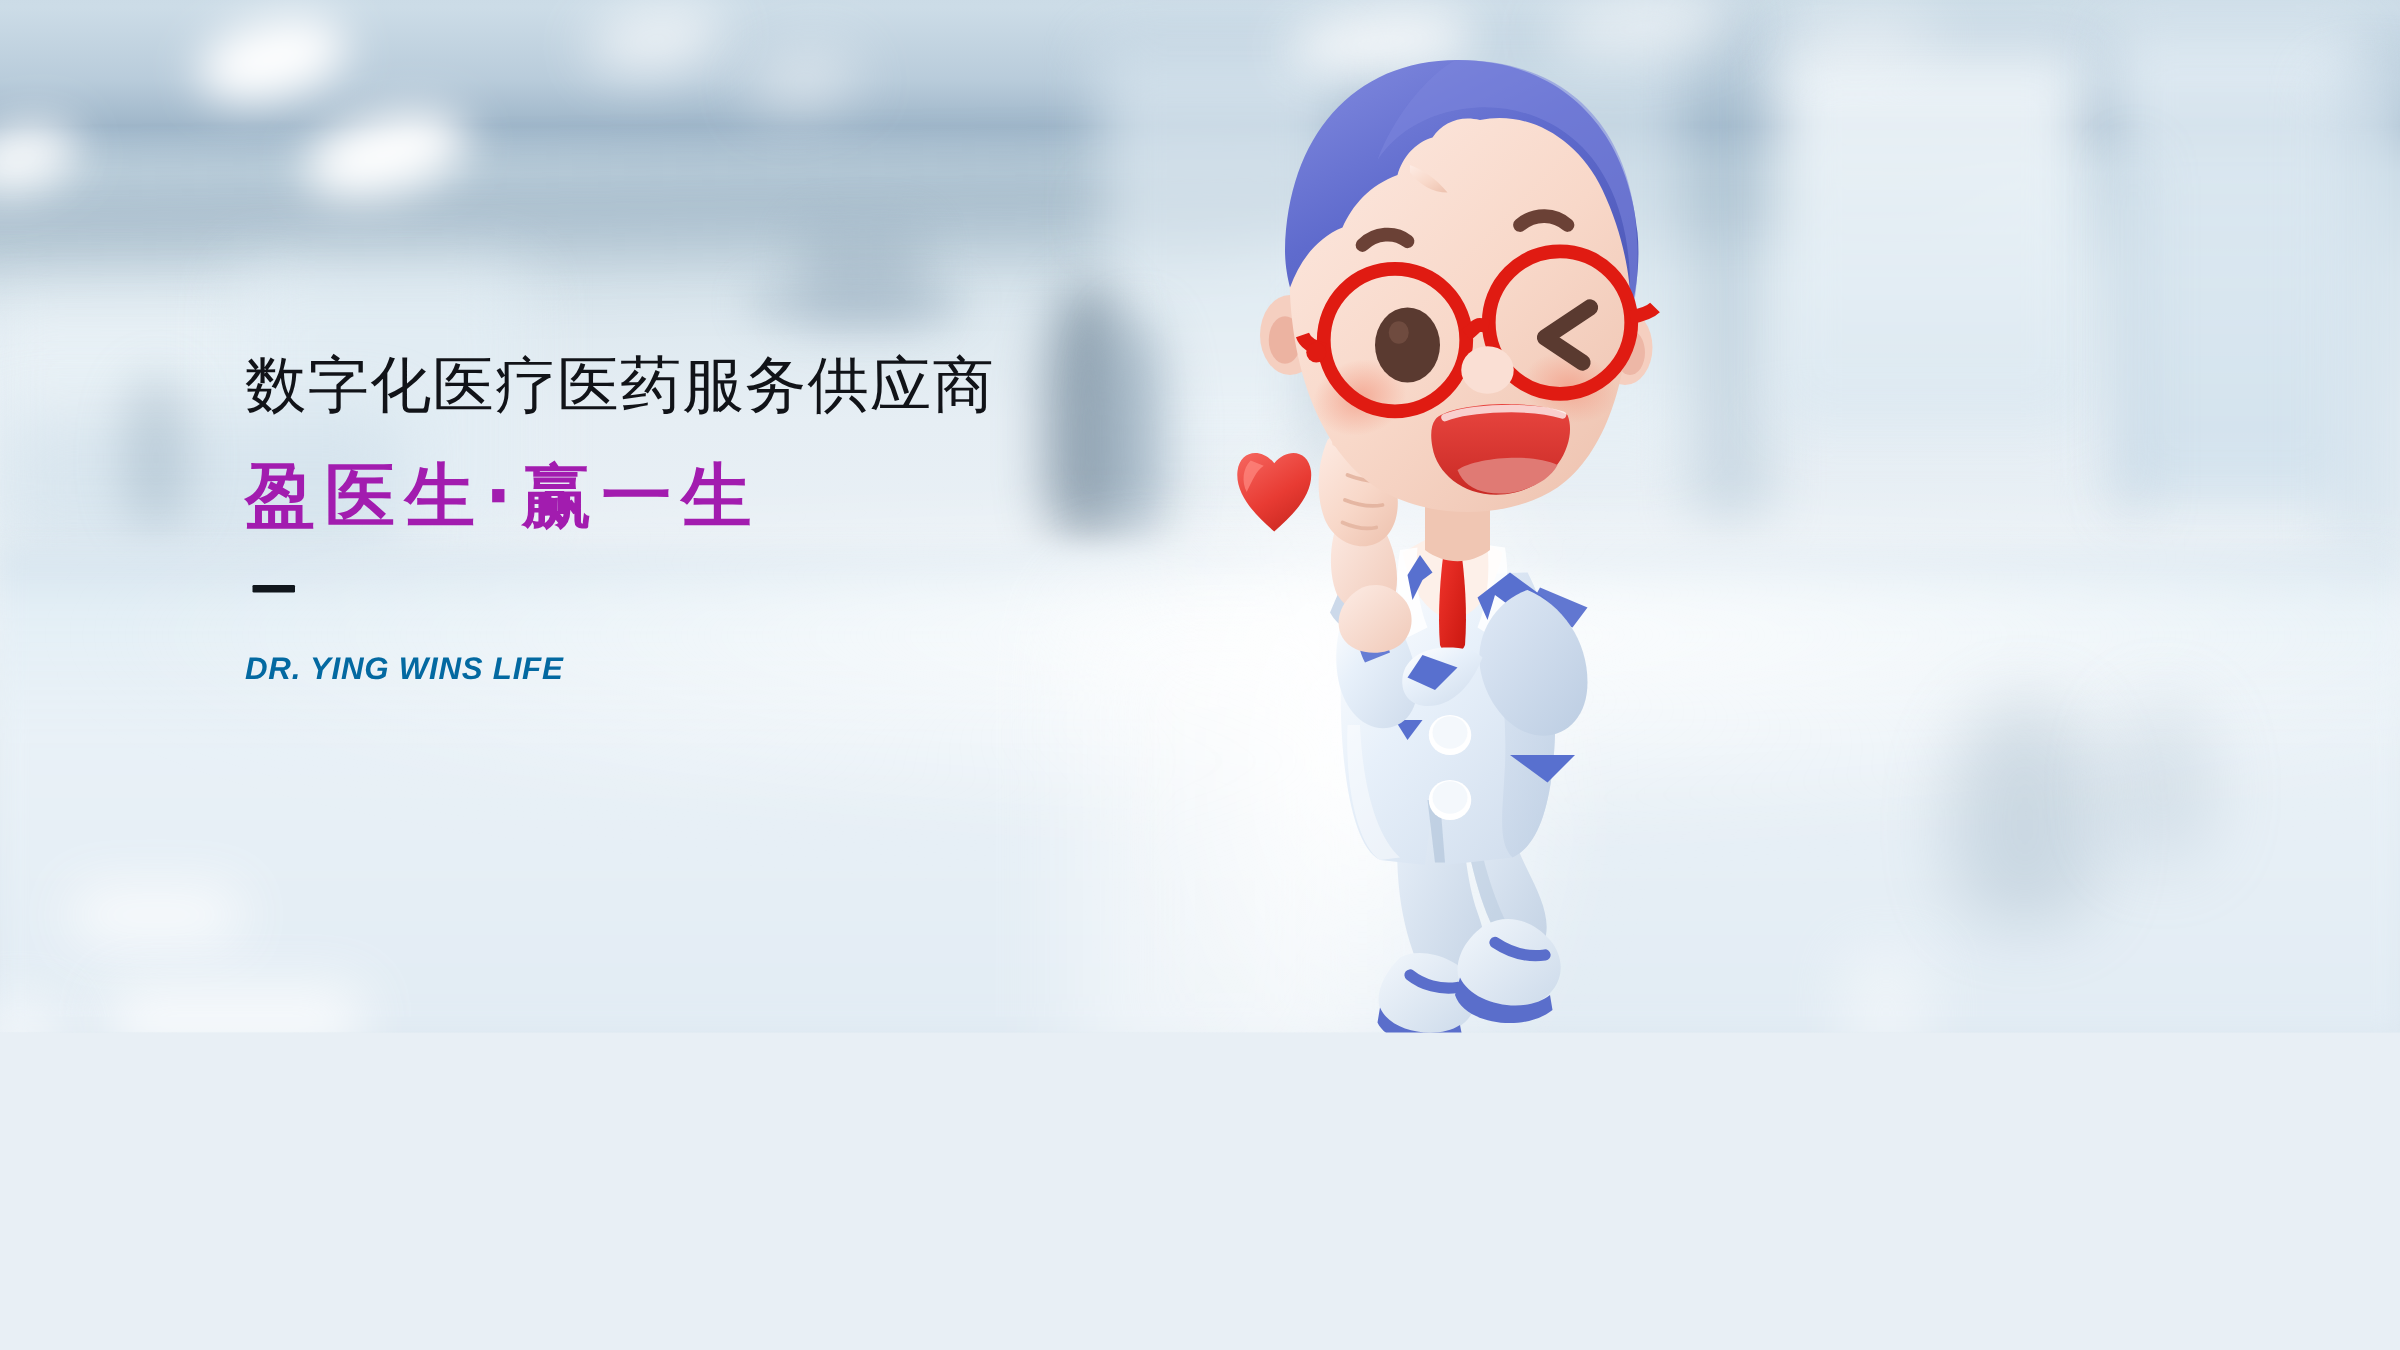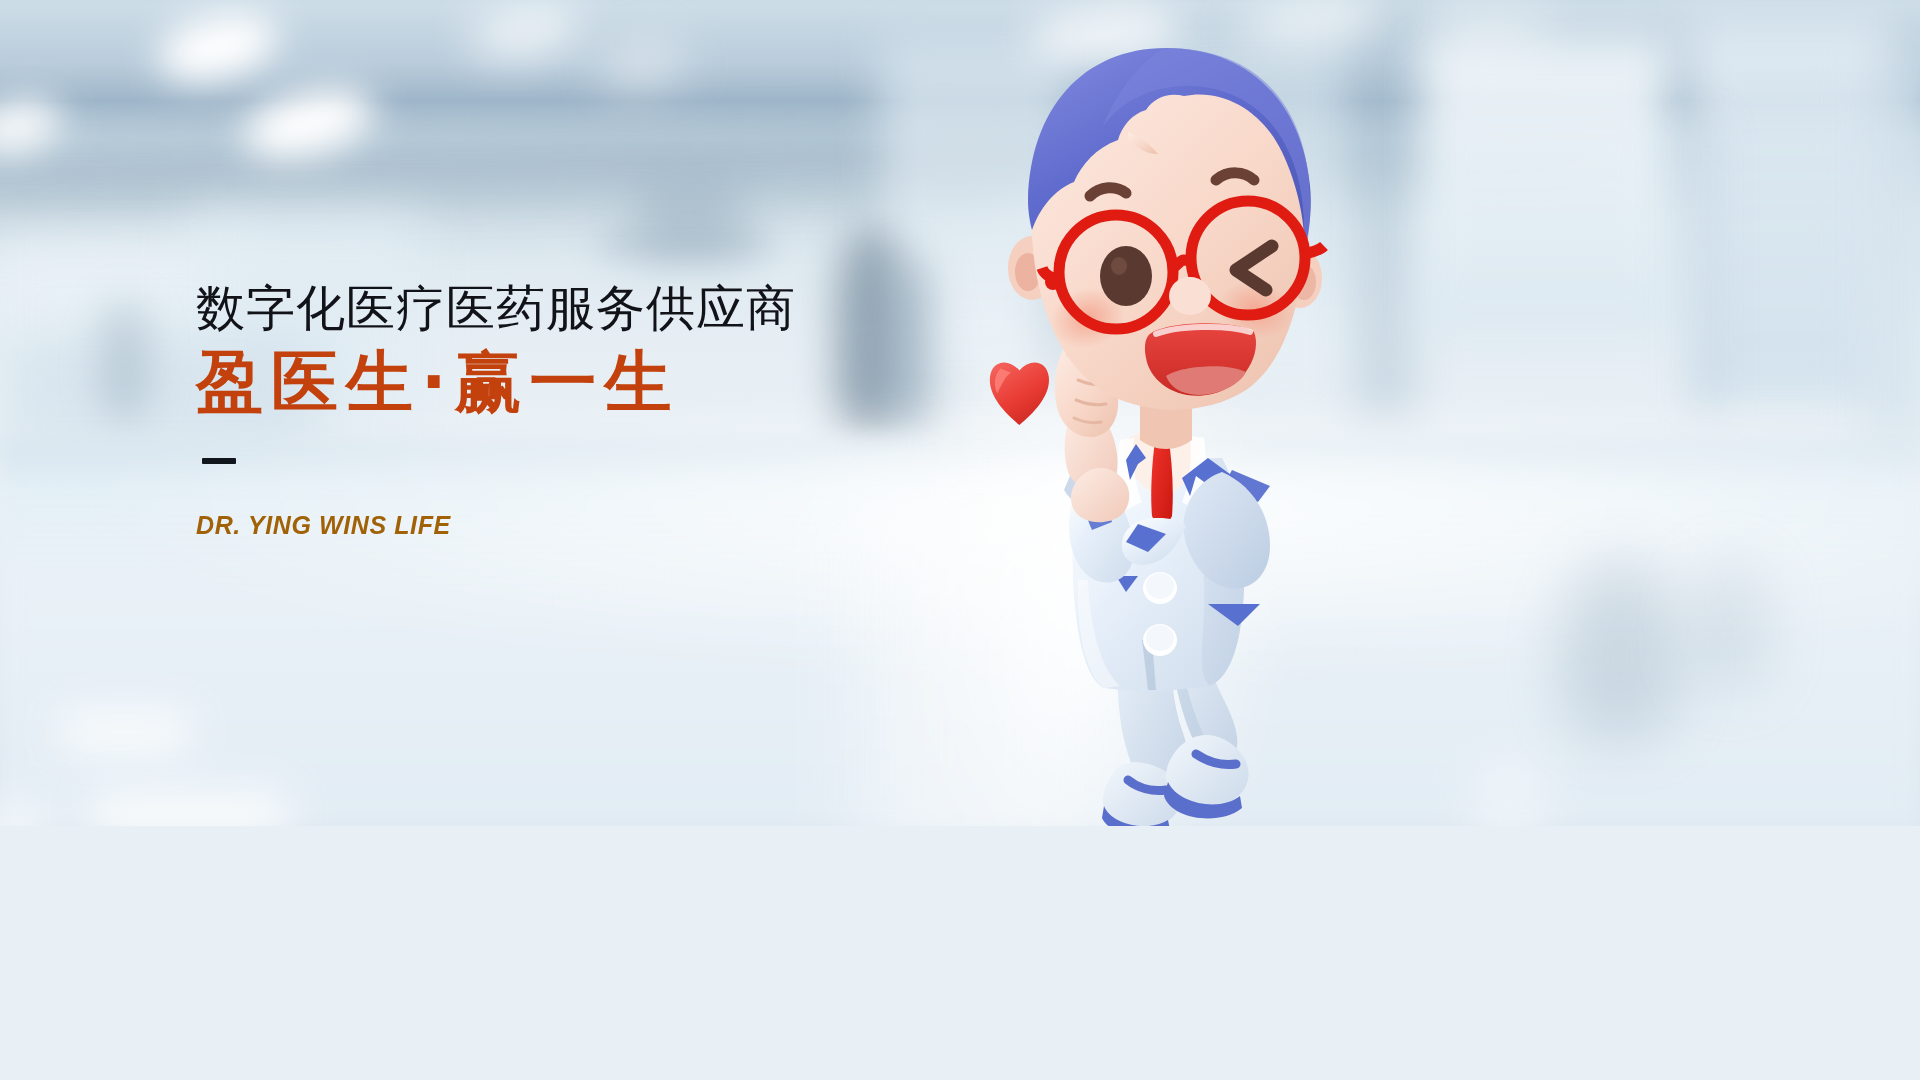--- a/index.html
+++ b/index.html
@@ -95,33 +95,33 @@
   }
 
   
   .copy{position:absolute;left:196px;top:282px;width:760px;}
   .subtitle{
     font-size:49px;letter-spacing:1px;color:#111318;font-weight:400;
     line-height:1.1;white-space:nowrap;
     font-family:"DejaVu Sans","Liberation Sans",sans-serif;
   }
   .headline{
-    margin-top:10px;
-    font-size:67px;font-weight:700;color:#c2410c;
+    margin-top:32px;
+    font-size:56px;font-weight:700;color:#a21caf;
     letter-spacing:8px;line-height:1.08;white-space:nowrap;
     font-family:"DejaVu Sans","Liberation Sans",sans-serif;
   }
   .rule{
     margin-top:40px;margin-left:6px;
     width:34px;height:6px;background:#10161c;border-radius:1px;
   }
   .en-block{margin-top:44px;}
   .en-line{
     font-size:25px;font-style:italic;font-weight:600;
-    letter-spacing:.6px;color:#a16207;line-height:1.42;white-space:nowrap;
+    letter-spacing:.6px;color:#0369a1;line-height:1.42;white-space:nowrap;
     font-family:"Liberation Sans","DejaVu Sans",sans-serif;
   }
 
   
   .character{position:absolute;left:970px;top:40px;width:420px;height:810px;}
   .character svg{display:block;width:100%;height:100%;overflow:visible;}
 </style>
 </head>
 <body>
 

